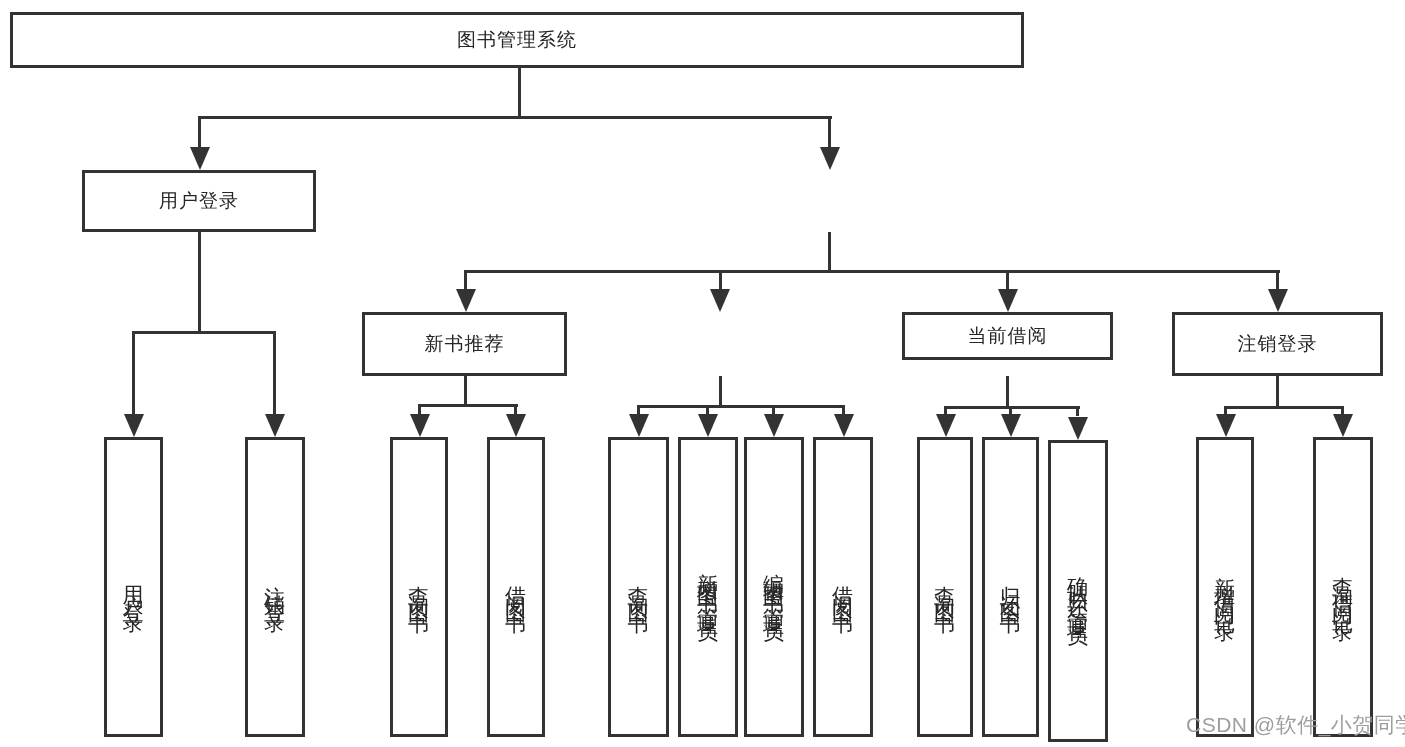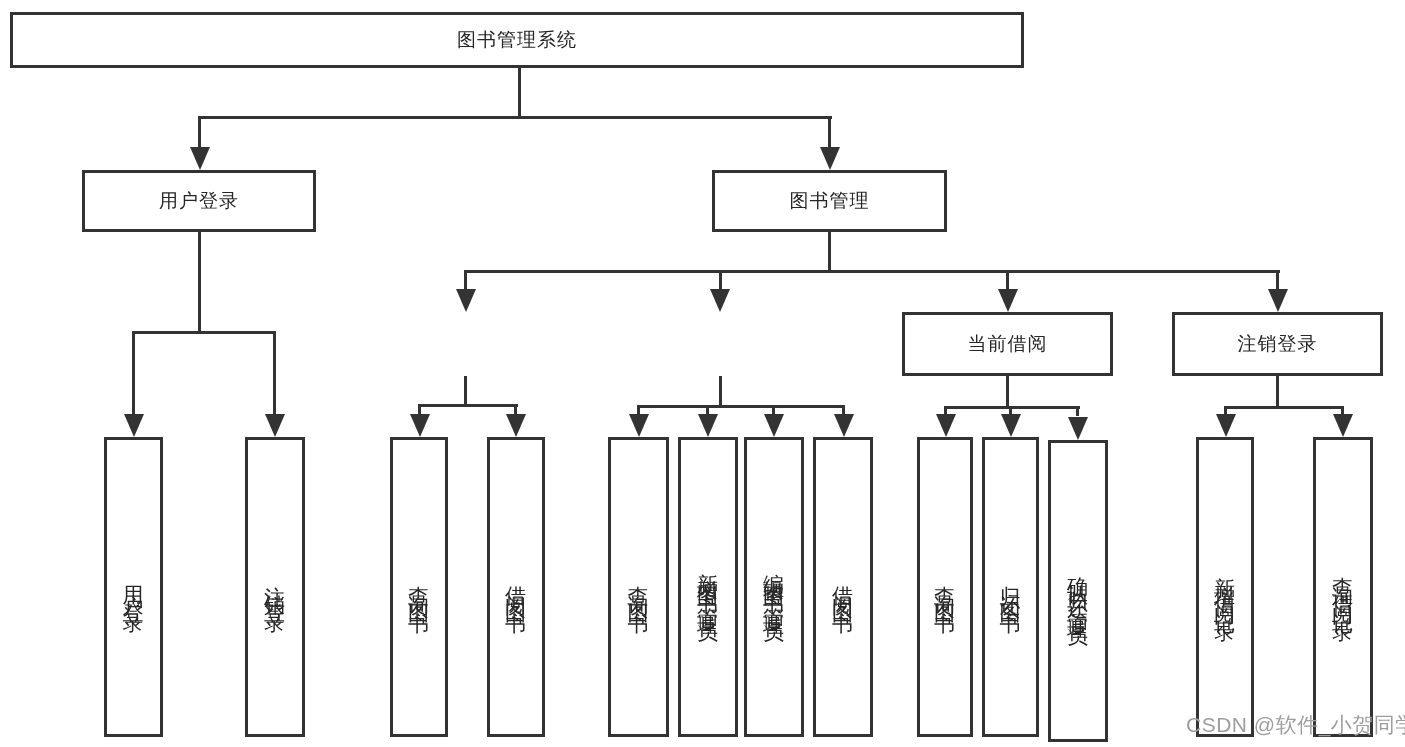--- a/index.html
+++ b/index.html
@@ -69,43 +69,43 @@
   <div class="vline" style="left:518px;top:68px;height:49px;"></div>
   <div class="hline" style="left:198px;top:116px;width:634px;"></div>
   <div class="vline" style="left:198px;top:116px;height:34px;"></div>
   <div class="arrow" style="left:190px;top:147px;"></div>
   <div class="vline" style="left:828px;top:116px;height:34px;"></div>
   <div class="arrow" style="left:820px;top:147px;"></div>
 
   <div class="nbox" style="left:82px;top:170px;width:234px;height:62px;">
     <span>用户登录</span>
   </div>
-  <div class="nbox" style="left:712px;top:170px;width:235px;height:62px;">
-    <span>图书管理</span>
-  </div>
 
   <div class="vline" style="left:198px;top:232px;height:102px;"></div>
   <div class="hline" style="left:132px;top:331px;width:144px;"></div>
   <div class="vline" style="left:132px;top:331px;height:85px;"></div>
   <div class="arrow" style="left:124px;top:414px;"></div>
   <div class="vline" style="left:273px;top:331px;height:85px;"></div>
   <div class="arrow" style="left:265px;top:414px;"></div>
 
   <div class="vline" style="left:828px;top:232px;height:40px;"></div>
   <div class="hline" style="left:464px;top:270px;width:816px;"></div>
   <div class="vline" style="left:464px;top:270px;height:22px;"></div>
   <div class="arrow" style="left:456px;top:289px;"></div>
   <div class="vline" style="left:719px;top:270px;height:22px;"></div>
   <div class="arrow" style="left:710px;top:289px;"></div>
   <div class="vline" style="left:1006px;top:270px;height:22px;"></div>
   <div class="arrow" style="left:998px;top:289px;"></div>
   <div class="vline" style="left:1276px;top:270px;height:22px;"></div>
   <div class="arrow" style="left:1268px;top:289px;"></div>
 
-  <div class="nbox" style="left:902px;top:312px;width:211px;height:64px;">
+  <div class="nbox" style="left:362px;top:312px;width:205px;height:64px;">
+    <span>新书推荐</span>
+  </div>
+  <div class="nbox" style="left:902px;top:312px;width:211px;height:48px;">
     <span>当前借阅</span>
   </div>
   <div class="nbox" style="left:1172px;top:312px;width:211px;height:64px;">
     <span>注销登录</span>
   </div>
 
   <div class="vline" style="left:464px;top:376px;height:30px;"></div>
   <div class="hline" style="left:418px;top:404px;width:100px;"></div>
   <div class="vline" style="left:418px;top:404px;height:12px;"></div>
   <div class="arrow" style="left:410px;top:414px;"></div>

